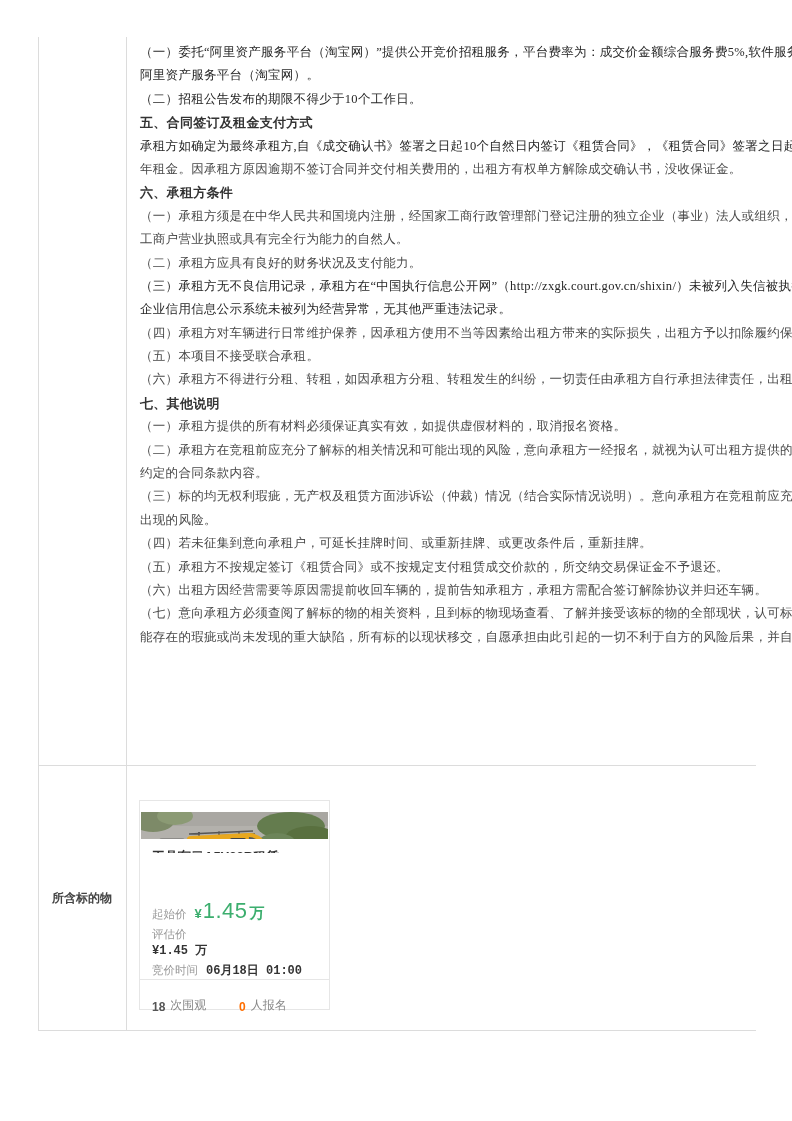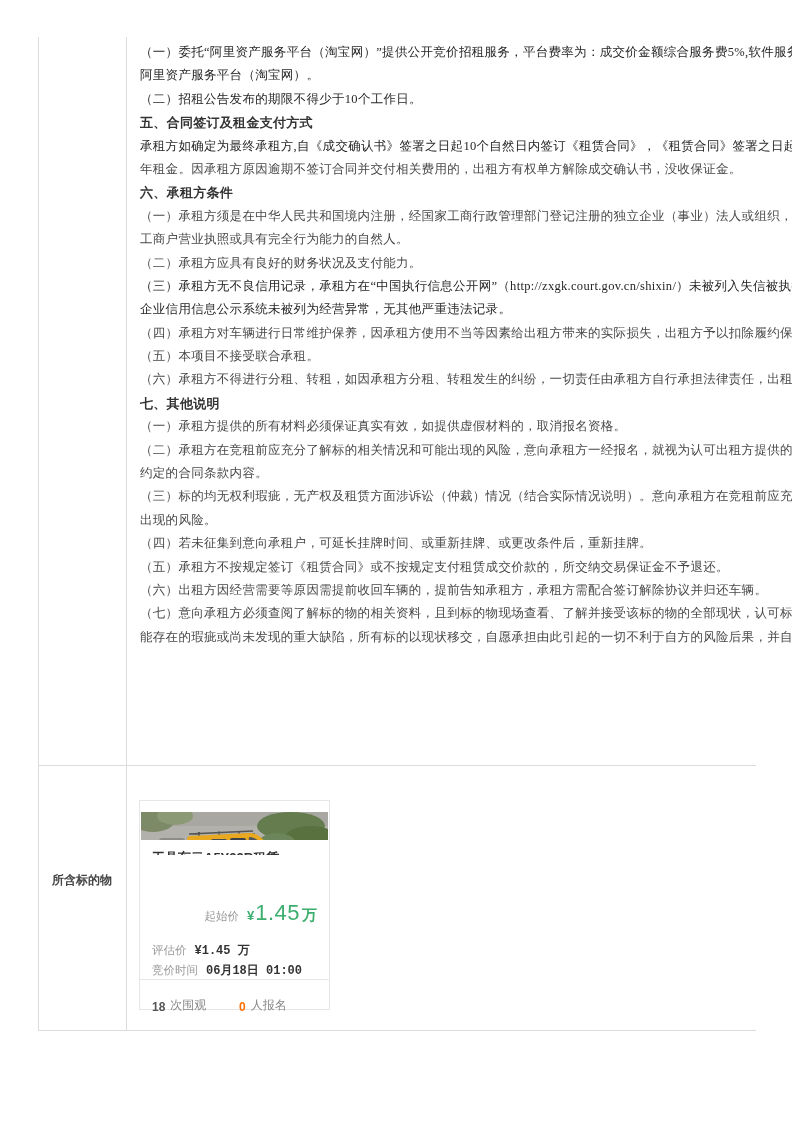--- a/index.html
+++ b/index.html
@@ -42,21 +42,21 @@
   .ln.head {
     font-weight: bold;
     color: #333333;
     font-size: 13px;
   }
 
   
   .row2-label {
     position: absolute;
     left: 38px;
-    top: 748px;
+    top: 766px;
     width: 88px;
     height: 264px;
     display: flex;
     align-items: center;
     justify-content: center;
     font-size: 12px;
     font-weight: bold;
     color: #444444;
   }
 
@@ -80,22 +80,22 @@
   .card-img svg { display: block; }
   .card-title {
     margin: 9px 12px 0 12px;
     font-size: 13px;
     font-weight: bold;
     color: #333333;
     white-space: nowrap;
     overflow: hidden;
   }
   .prow { display: flex; align-items: baseline; margin: 0 12px; }
-  .prow.start { margin-top: 3px; justify-content: flex-end; }
-  .prow.eval  { margin-top: 16px; }
+  .prow.start { margin-top: 3px; }
+  .prow.eval  { margin-top: 3px; flex-direction: column; }
   .prow.time  { margin-top: 3px; align-items: center; }
   .lbl { font-size: 11.5px; color: #999999; margin-right: 8px; flex: none; }
   .cur  { font-size: 13px; font-weight: bold; color: var(--accent, #3cae6e); margin-right: 1px; }
   .big  { font-size: 22px; font-weight: normal; color: var(--accent, #3cae6e); letter-spacing: 0.5px; margin-top: 42px; }
   .unit { font-size: 15px; font-weight: bold; color: var(--accent, #3cae6e); margin-left: 2px; }
   .val  { font-size: 12px; font-weight: bold; color: #333333; font-family: Liberation Mono, monospace; }
 
   .card-footer {
     margin-top: auto;
     border-top: 1px solid #e6e6e6;

